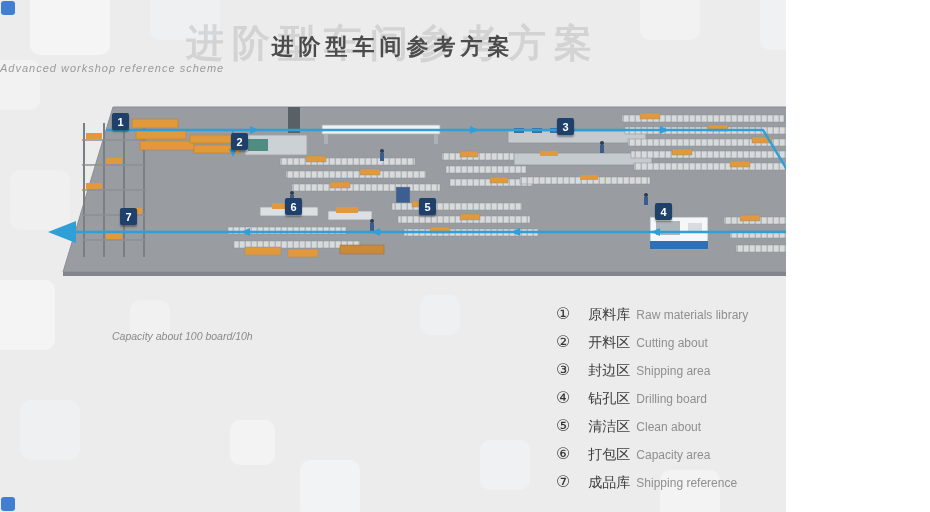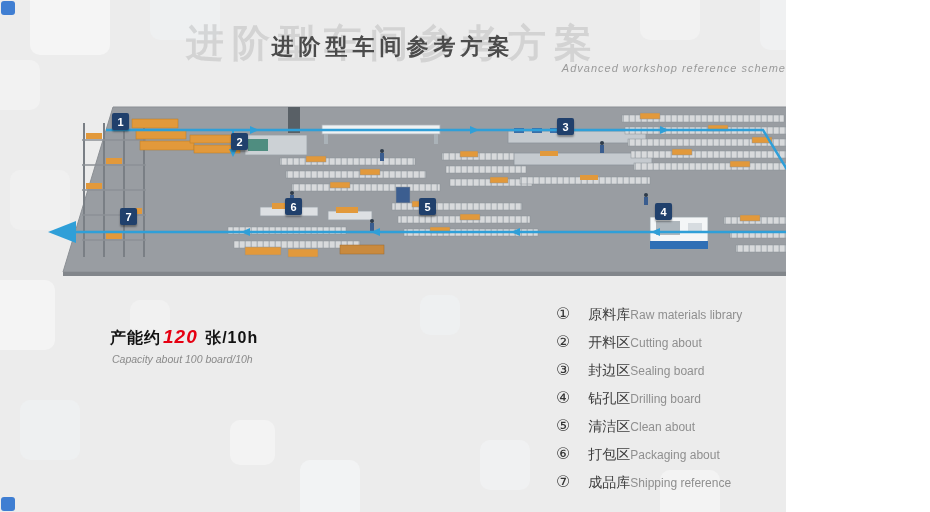--- a/index.html
+++ b/index.html
@@ -17,21 +17,21 @@
   .title-echo{
     position:absolute;left:0;top:18px;width:100%;text-align:center;
     font-size:38px;font-weight:700;letter-spacing:8px;
     color:rgba(125,125,125,0.22);white-space:nowrap;z-index:1;
   }
   .title{
     position:absolute;left:0;top:32px;width:100%;text-align:center;margin:0;
     font-size:22px;font-weight:600;letter-spacing:5px;color:#4b4b4b;z-index:2;
   }
   .subtitle{
-    position:absolute;left:0;top:62px;width:100%;text-align:right;
+    position:absolute;left:0;top:62px;width:100%;text-align:left;
     font-size:11px;font-style:italic;color:#9a9a9a;letter-spacing:1px;z-index:2;
   }
 
   .floor-svg{position:absolute;left:40px;top:95px;width:850px;height:195px;z-index:3;}
 
   .badge{
     position:absolute;width:17px;height:17px;z-index:5;
     background:#20406c;color:#fff;font-size:11px;font-weight:bold;
     display:flex;align-items:center;justify-content:center;
     border-radius:2px;box-shadow:0 2px 2px rgba(0,0,0,.35);
@@ -41,21 +41,21 @@
   .capacity{position:absolute;left:110px;top:326px;z-index:4;}
   .cap-line{font-size:16px;font-weight:bold;color:#121212;letter-spacing:1px;}
   .cap-val{color:#e60012;font-style:italic;font-size:19px;padding:0 2px;}
   .cap-en{font-size:10.5px;font-style:italic;color:#8a8a8a;margin-top:4px;padding-left:2px;}
 
   
   .legend{position:absolute;left:556px;top:304px;z-index:4;}
   .legend-row{display:flex;align-items:baseline;height:28px;}
   .legend-num{font-size:16px;color:#333;}
   .legend-cn{font-size:14px;color:#3c3c3c;margin-left:18px;}
-  .legend-en{font-size:12px;color:#8f8f8f;margin-left:0;}
+  .legend-en{font-size:12px;color:#8f8f8f;margin-left:6px;}
 </style>
 </head>
 <body>
 
 <div class="stage">
 
   <div id="mosaic">
       <div class="tile" style="left: 30px; top: -25px; width: 80px; height: 80px; background: rgb(245, 245, 245);"></div>
       <div class="tile" style="left: 150px; top: -30px; width: 70px; height: 70px; background: rgb(238, 240, 241);"></div>
       <div class="tile" style="left: 640px; top: -20px; width: 60px; height: 60px; background: rgb(242, 242, 242);"></div>
@@ -251,56 +251,53 @@
 
   <div class="badge" style="left:112px;top:113px;">1</div>
   <div class="badge" style="left:231px;top:133px;">2</div>
   <div class="badge" style="left:557px;top:118px;">3</div>
   <div class="badge" style="left:655px;top:203px;">4</div>
   <div class="badge" style="left:419px;top:198px;">5</div>
   <div class="badge" style="left:285px;top:198px;">6</div>
   <div class="badge" style="left:120px;top:208px;">7</div>
 
   <div class="capacity">
-    <div class="cap-line">
-      <span>产能约</span><span class="cap-val">120</span> <span>张/10h</span>
-    </div>
     <div class="cap-en">Capacity about 100 board/10h</div>
   </div>
 
   <div class="legend">
     <div class="legend-row">
       <span class="legend-num">①</span>
       <span class="legend-cn">原料库</span>
       <span class="legend-en">Raw materials library</span>
     </div>
     <div class="legend-row">
       <span class="legend-num">②</span>
       <span class="legend-cn">开料区</span>
       <span class="legend-en">Cutting about</span>
     </div>
     <div class="legend-row">
       <span class="legend-num">③</span>
       <span class="legend-cn">封边区</span>
-      <span class="legend-en">Sealing board</span>
+      <span class="legend-en">Shipping area</span>
     </div>
     <div class="legend-row">
       <span class="legend-num">④</span>
       <span class="legend-cn">钻孔区</span>
       <span class="legend-en">Drilling board</span>
     </div>
     <div class="legend-row">
       <span class="legend-num">⑤</span>
       <span class="legend-cn">清洁区</span>
       <span class="legend-en">Clean about</span>
     </div>
     <div class="legend-row">
       <span class="legend-num">⑥</span>
       <span class="legend-cn">打包区</span>
-      <span class="legend-en">Packaging about</span>
+      <span class="legend-en">Capacity area</span>
     </div>
     <div class="legend-row">
       <span class="legend-num">⑦</span>
       <span class="legend-cn">成品库</span>
       <span class="legend-en">Shipping reference</span>
     </div>
   </div>
 
 </div>
 

